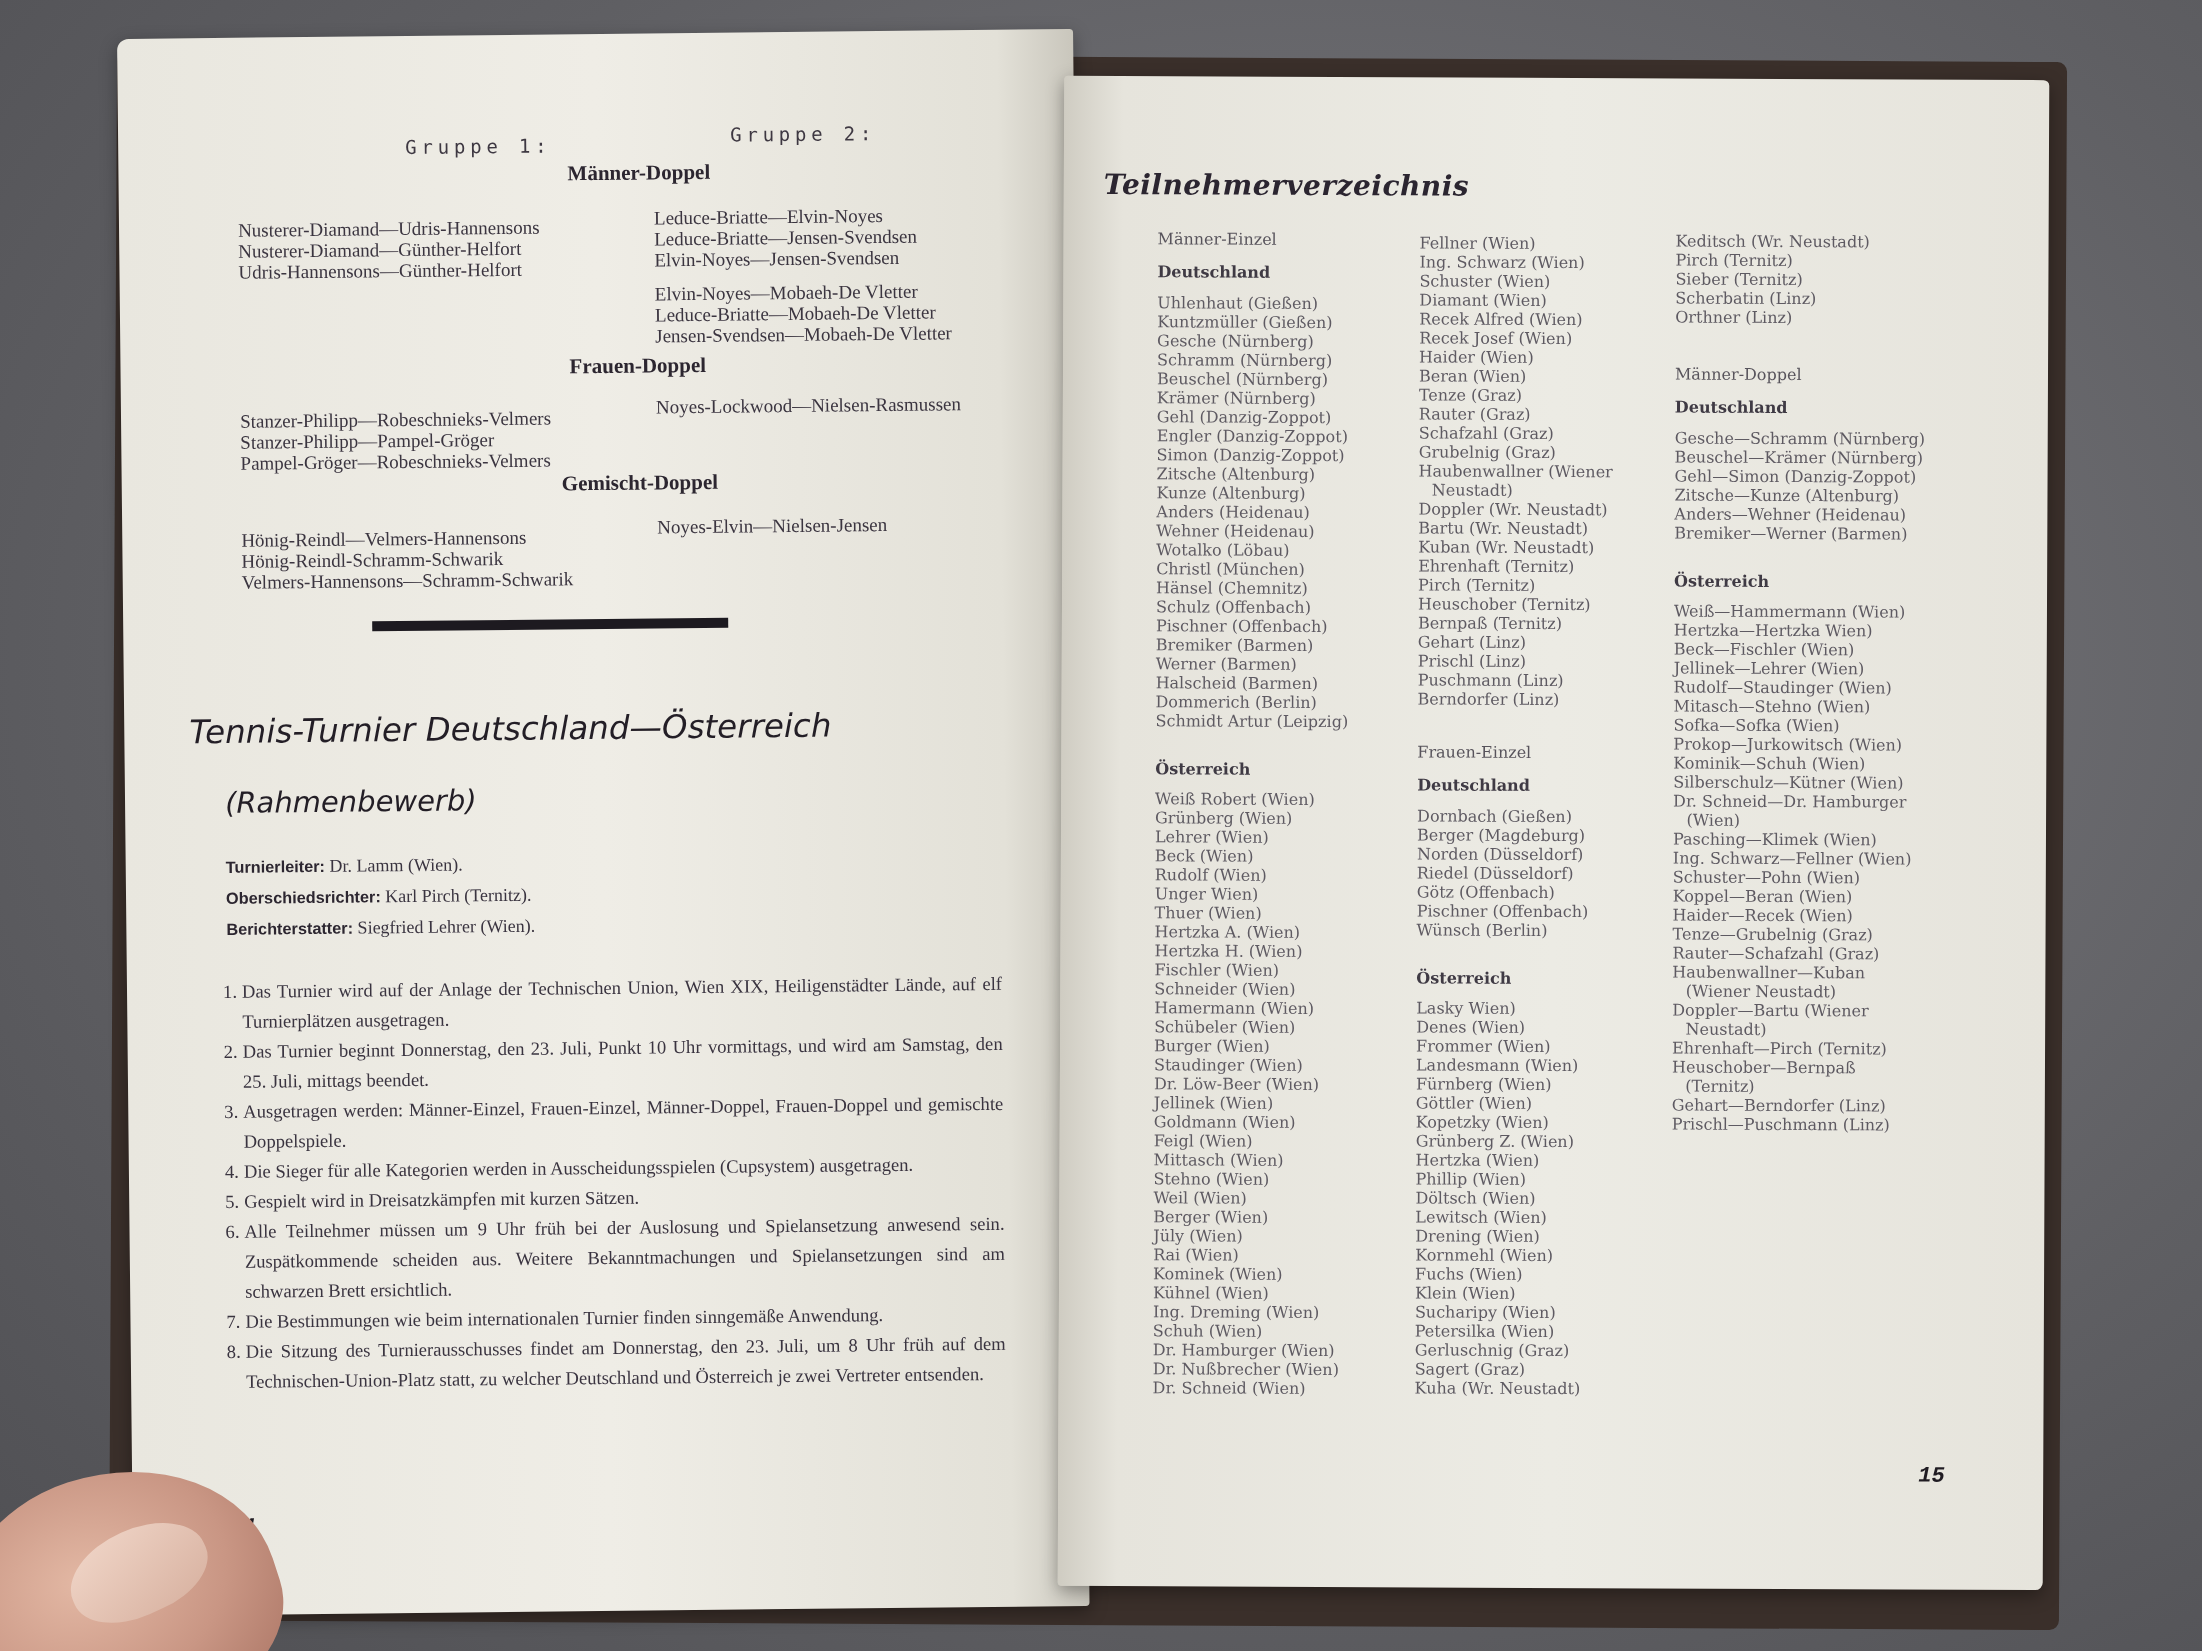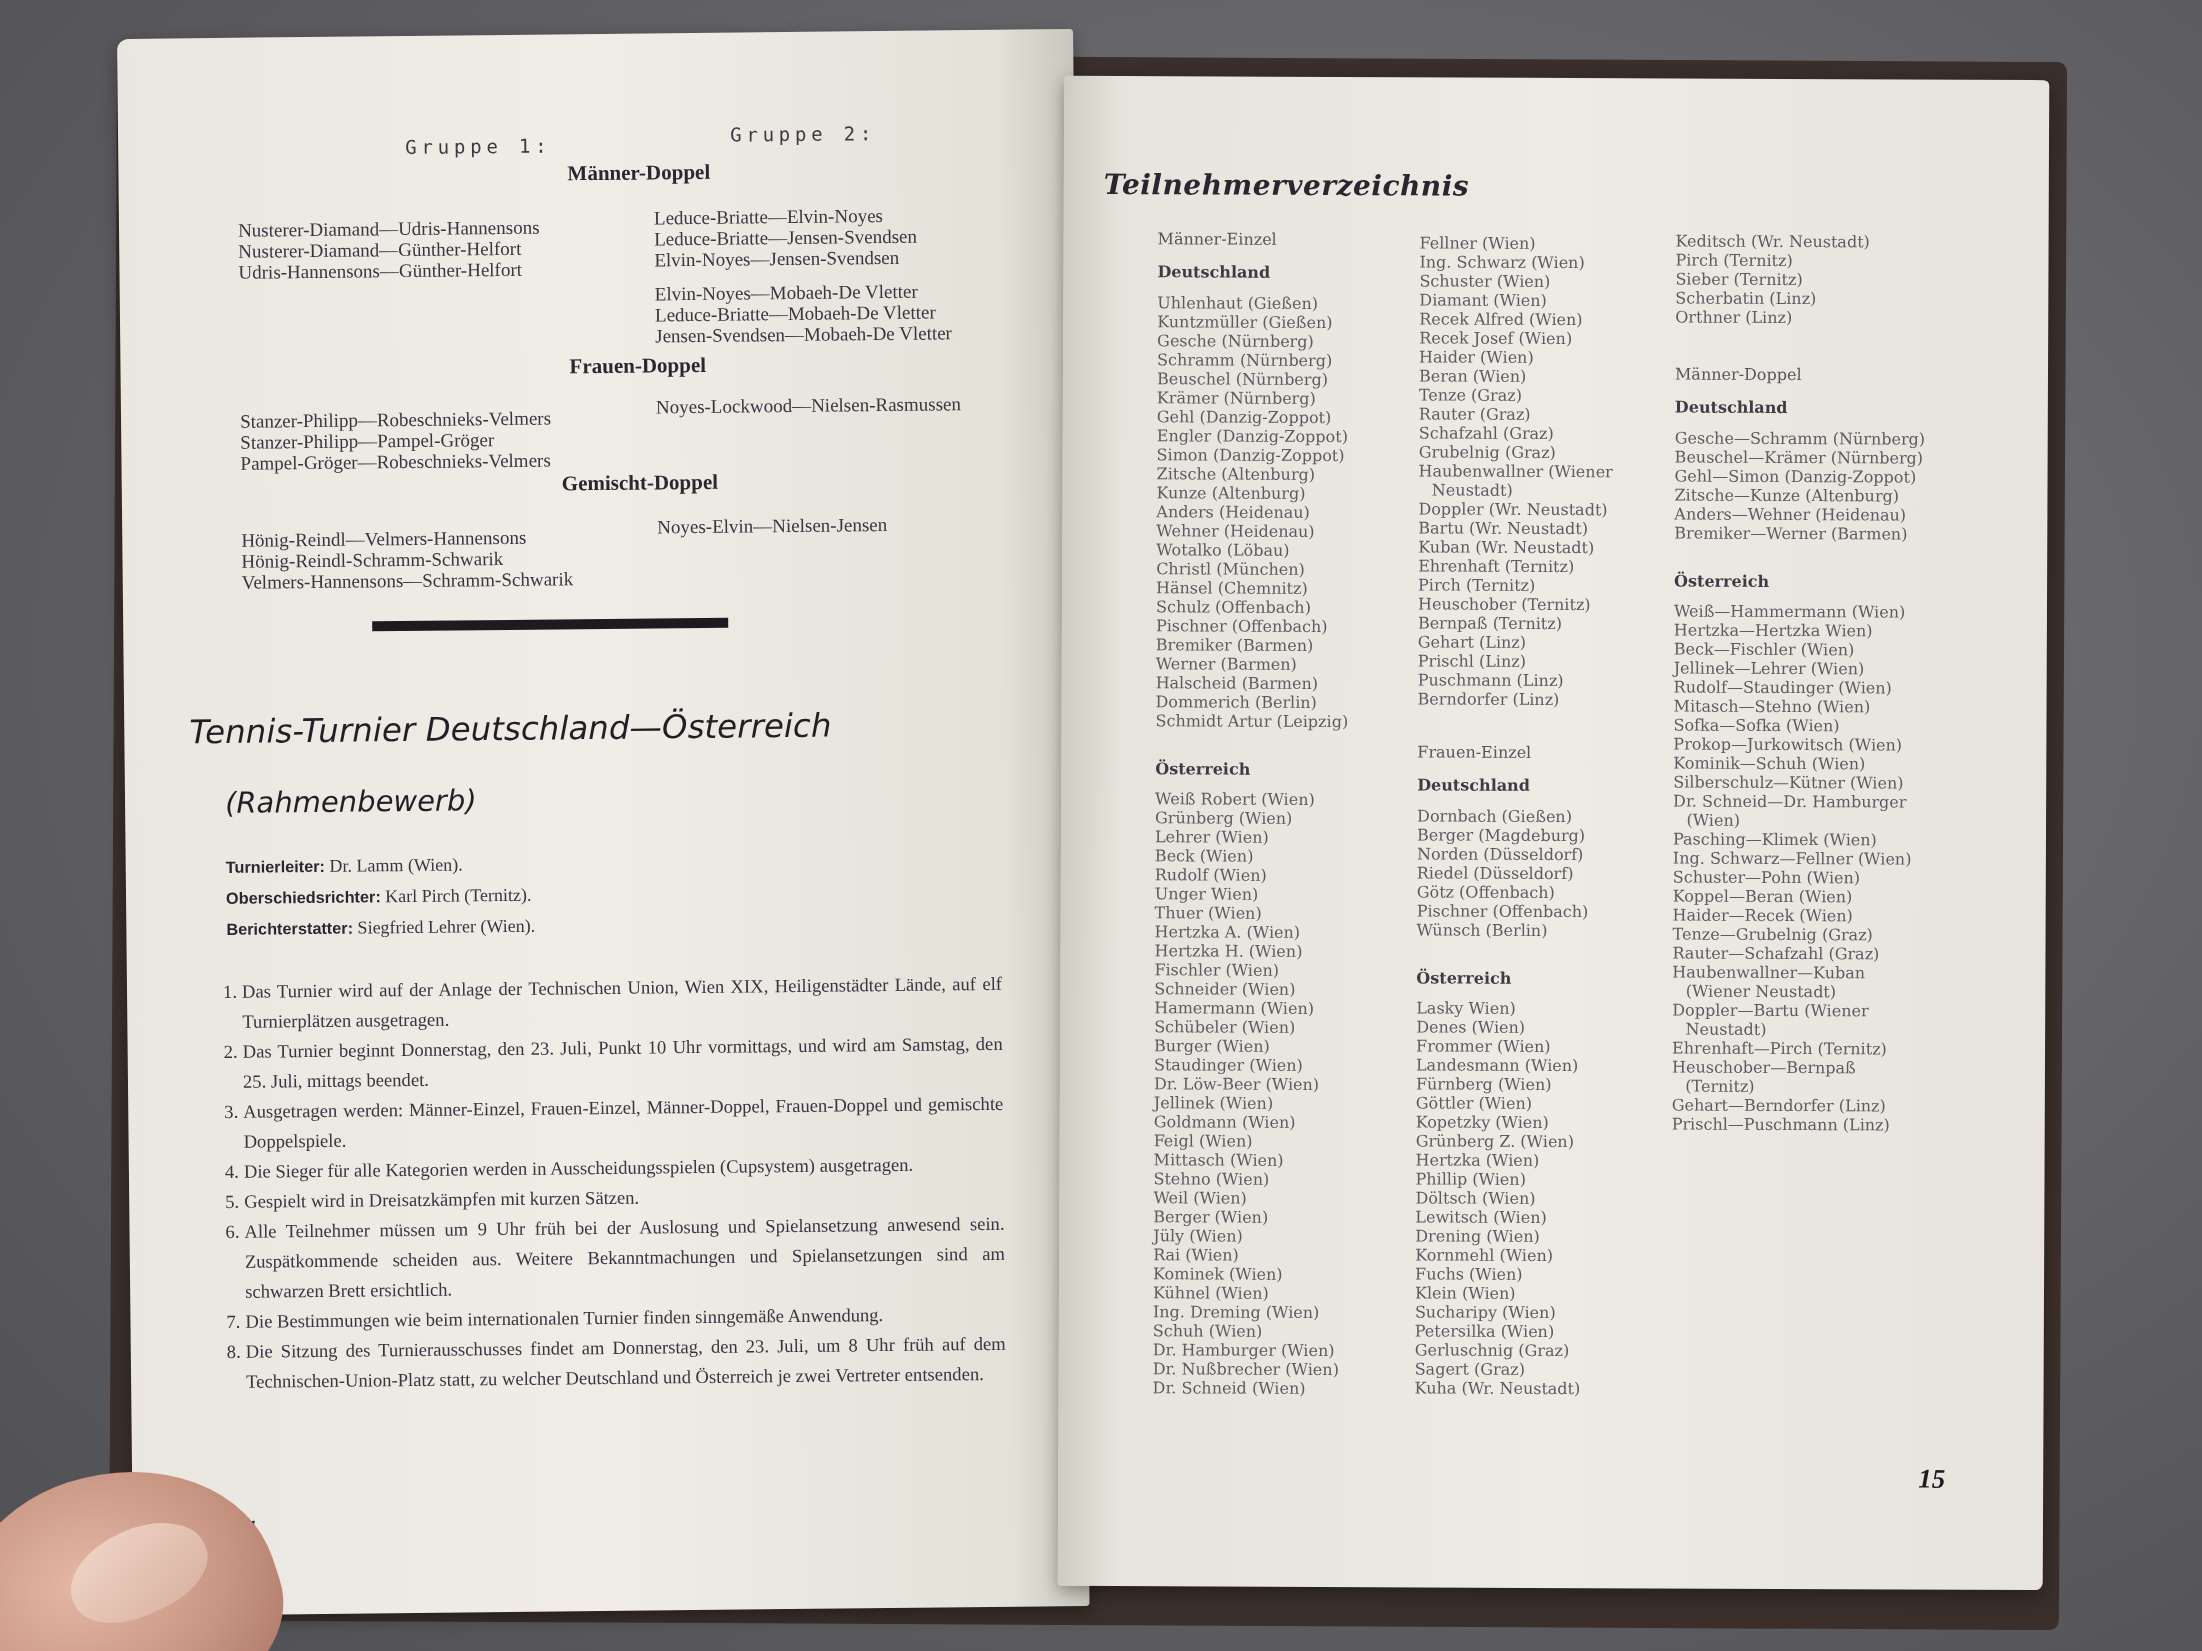--- a/index.html
+++ b/index.html
@@ -41,21 +41,21 @@
   .pair-list div { white-space: nowrap; }
   .rule-bar { background: #1d1a20; height: 9.6px; }
   .title-it { font-family: "DejaVu Sans", sans-serif; font-style: italic; font-size: 32.5px; color: #231e26; white-space: nowrap; }
   .subtitle-it { font-family: "DejaVu Sans", sans-serif; font-style: italic; font-size: 29px; color: #231e26; }
   .officials { font-family: "Liberation Serif", serif; font-size: 18px; color: #3a3440; line-height: 31px; }
   .officials b { font-family: "Liberation Sans", sans-serif; font-weight: bold; font-size: 16.3px; color: #2c2630; }
   .rules { font-family: "Liberation Serif", serif; font-size: 18.6px; color: #3a3440; line-height: 30px; }
   .rules .rule-item { display: flex; }
   .rules .num { width: 19px; flex: none; }
   .rules .txt { text-align: justify; }
-  .page-num { font-family: Liberation Serif, serif; font-weight: bold; font-style: italic; font-size: 27px; color: #1f1b22; }
+  .page-num { font-family: Liberation Mono, monospace; font-weight: bold; font-style: italic; font-size: 22px; color: #1f1b22; }
   .r-title { font-family: "DejaVu Serif", serif; font-style: italic; font-weight: bold; font-size: 28px; color: #2b2530; letter-spacing: 0.5px; }
   .col { font-family: "DejaVu Serif", serif; font-size: 16px; color: #5e5a62; line-height: 19px; }
   .col .lbl { color: #57535b; margin-bottom: 14.3px; }
   .col .country { font-weight: bold; color: #3f3a44; margin: 3.8px 0 11.5px 0; }
   .col .entry { white-space: nowrap; }
   .col .entry.wrap { white-space: normal; padding-left: 13.4px; text-indent: -13.4px; }
   .col .gap { height: 25px; }
   .thumb {
     position: absolute; left: -38px; top: 1472px; width: 315px; height: 249px;
     background: radial-gradient(ellipse at 40% 40%, #e3b8a4 0%, #c99684 55%, #a87262 100%);

